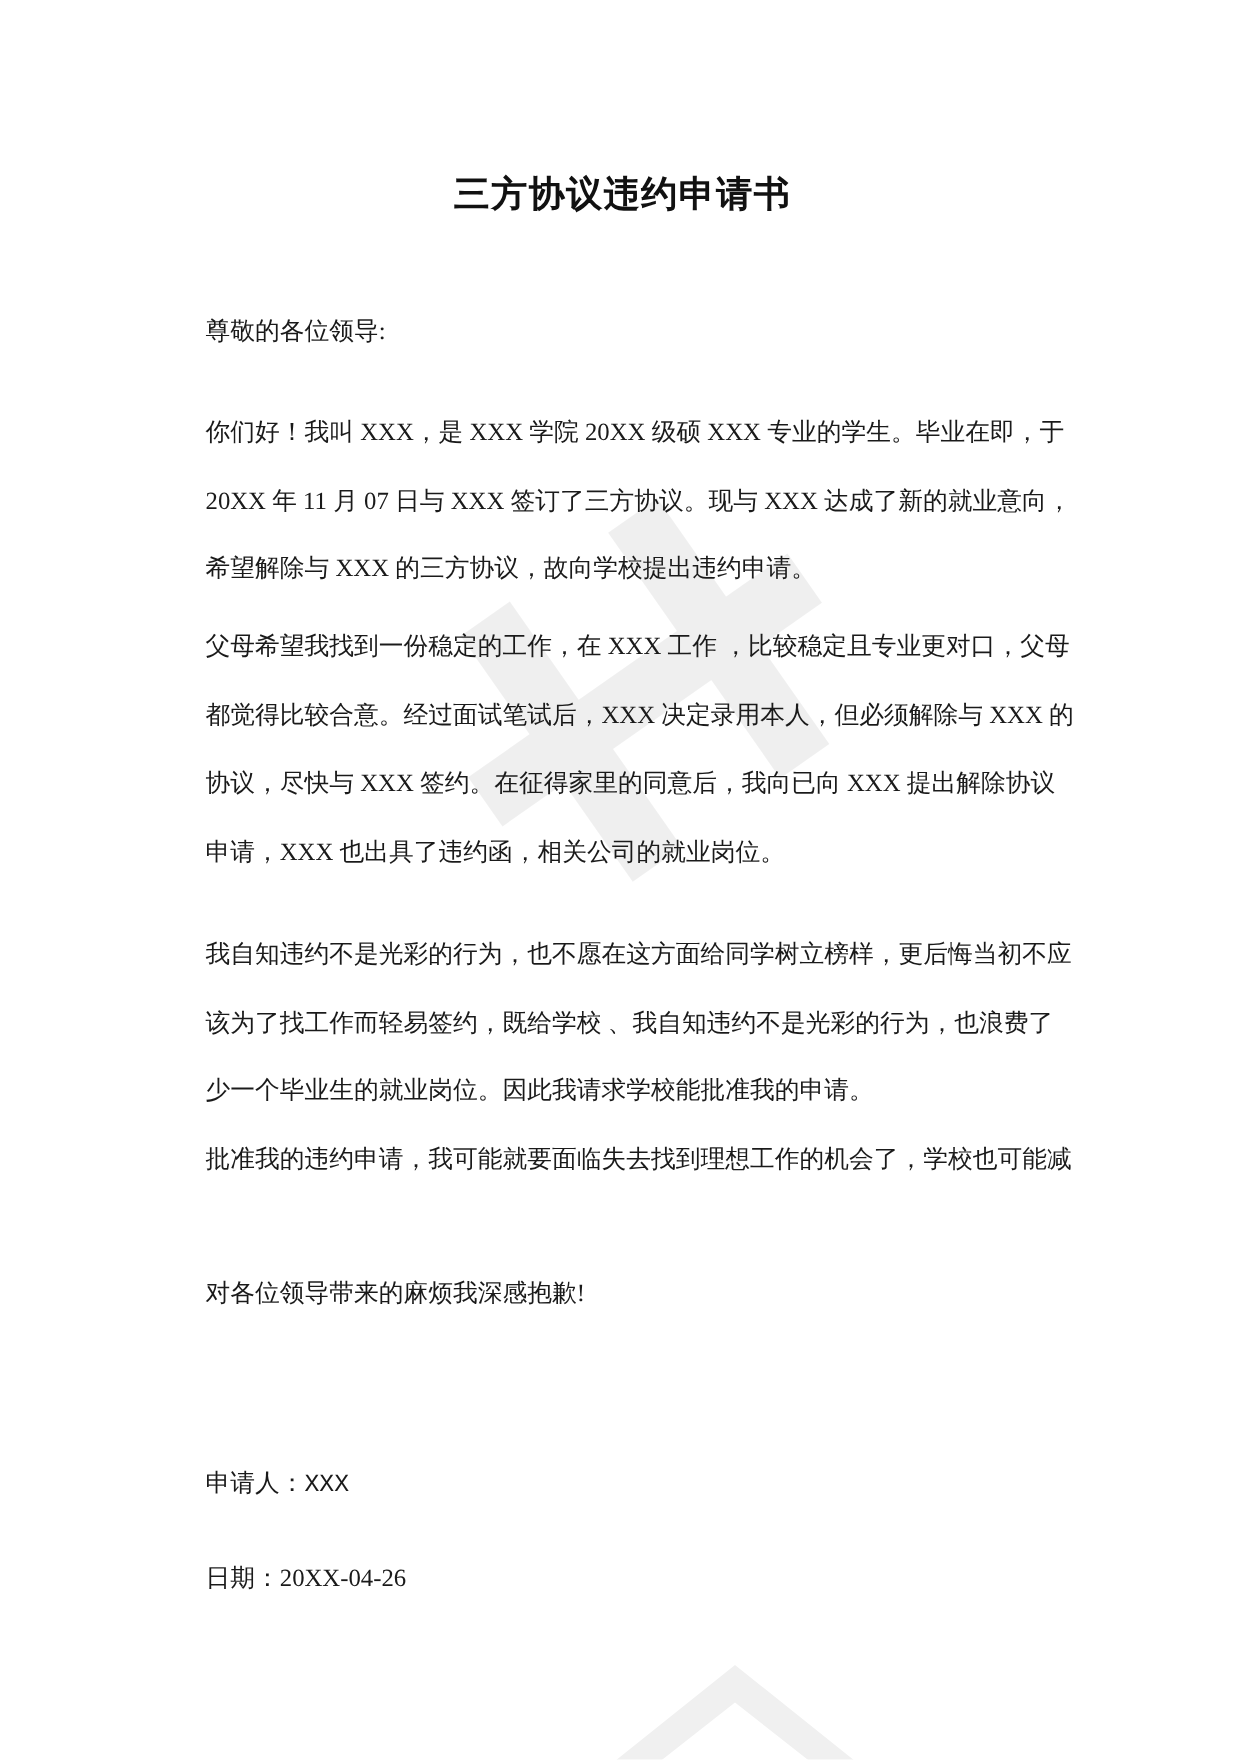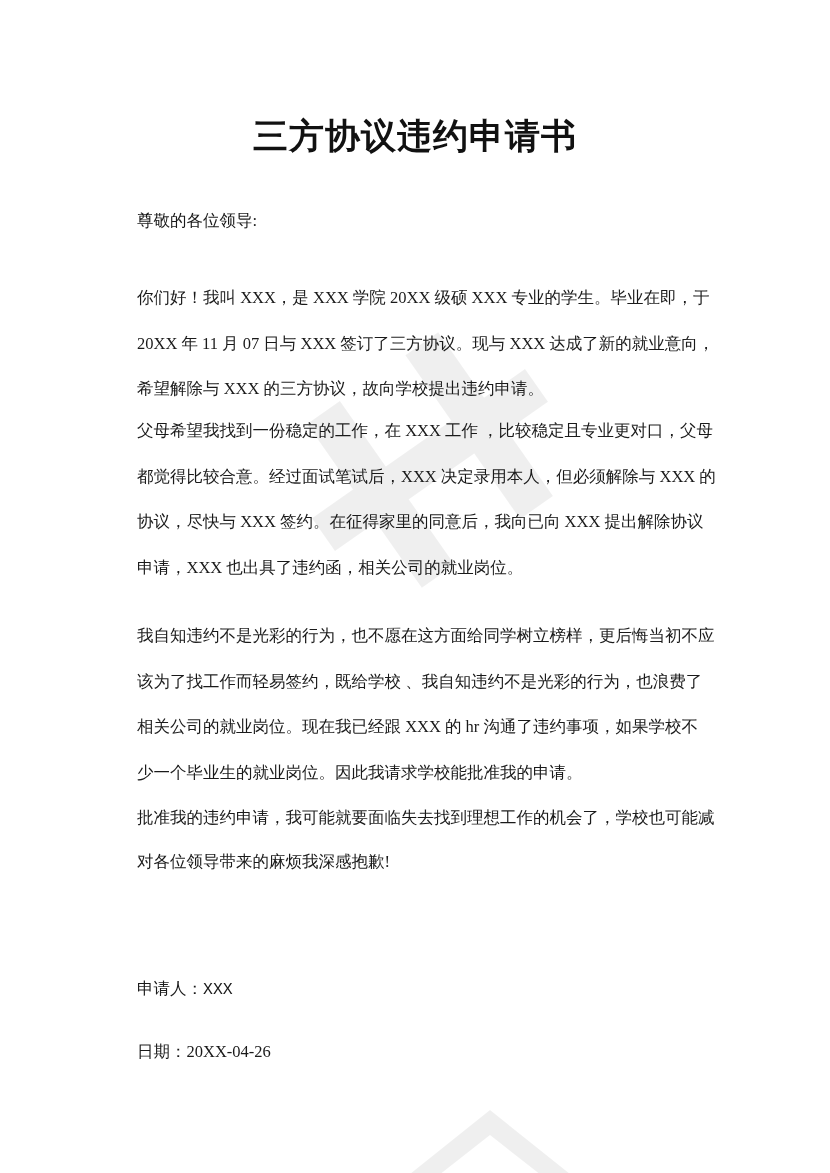--- a/index.html
+++ b/index.html
@@ -21,37 +21,37 @@
       width: 830px;
       height: 1173px;
     }
     .title {
       position: absolute;
       left: 0;
       width: 830px;
       top: 113px;
       text-align: center;
       font-family: "DejaVu Sans", "Liberation Sans", sans-serif;
-      font-size: 35px;
+      font-size: 24px;
       font-weight: bold;
       letter-spacing: 1px;
       color: #111;
       margin: 0;
     }
     .body-text {
       position: absolute;
       left: 125px;
       width: 595px;
       font-size: 16.5px;
       line-height: 45.5px;
       margin: 12px;
       color: #1a1a1a;
     }
     .salutation { top: 186px; }
-    .p1 { top: 263px; }
+    .p1 { top: 253px; }
     .p2 { top: 396px; }
     .p3 { top: 601px; }
     .closing { top: 827px; }
     .applicant { top: 955px; font-family: Liberation Mono, monospace; }
     .date { top: 1017px; }
     .line { display: block; white-space: nowrap; }
     .watermark {
       position: absolute;
       pointer-events: none;
       opacity: 0.06;
@@ -86,21 +86,20 @@
   <div class="body-text p2">
     <span class="line">父母希望我找到一份稳定的工作，在 XXX 工作 ，比较稳定且专业更对口，父母</span>
     <span class="line">都觉得比较合意。经过面试笔试后，XXX 决定录用本人，但必须解除与 XXX 的</span>
     <span class="line">协议，尽快与 XXX 签约。在征得家里的同意后，我向已向 XXX 提出解除协议</span>
     <span class="line">申请，XXX 也出具了违约函，相关公司的就业岗位。</span>
   </div>
 
   <div class="body-text p3">
     <span class="line">我自知违约不是光彩的行为，也不愿在这方面给同学树立榜样，更后悔当初不应</span>
     <span class="line">该为了找工作而轻易签约，既给学校 、我自知违约不是光彩的行为，也浪费了</span>
-    <span class="line">相关公司的就业岗位。现在我已经跟 XXX 的 hr 沟通了违约事项，如果学校不</span>
     <span class="line">少一个毕业生的就业岗位。因此我请求学校能批准我的申请。</span>
     <span class="line">批准我的违约申请，我可能就要面临失去找到理想工作的机会了，学校也可能减</span>
   </div>
 
   <p class="body-text closing">对各位领导带来的麻烦我深感抱歉!</p>
 
   <p class="body-text applicant">申请人：XXX</p>
 
   <p class="body-text date">日期：20XX-04-26</p>
 

